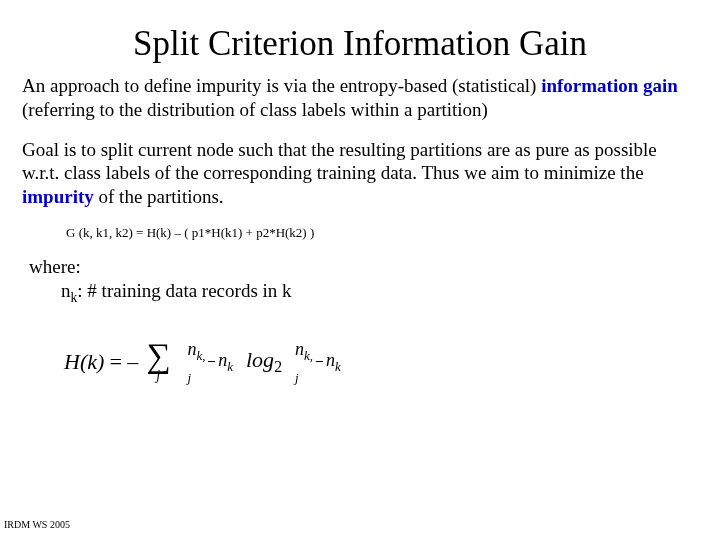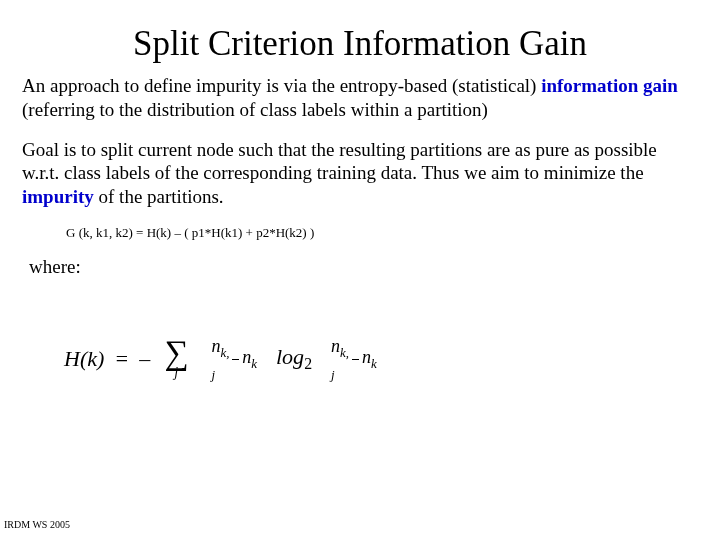--- a/index.html
+++ b/index.html
@@ -48,21 +48,21 @@
     vertical-align: sub;
   }
   .entropy-eq {
     font-family: "Times New Roman", serif;
     font-style: italic;
     font-size: 22px;
     margin-left: 42px;
     margin-top: 4px;
     display: flex;
     align-items: center;
-    gap: 10px;
+    gap: 4px;
   }
   .sigma-block {
     display: inline-flex;
     flex-direction: column;
     align-items: center;
     line-height: 0.9;
     margin: 0 4px;
   }
   .sigma {
     font-size: 34px;
@@ -114,21 +114,23 @@
 
   <p class="para">
     <span>Goal is to split current node such that the resulting partitions are as pure as possible w.r.t. class labels of the corresponding training data. Thus we aim to minimize the </span><span class="blue-bold">impurity</span><span> of the partitions.</span>
   </p>
 
   <div class="formula-line">G (k, k1, k2) = H(k) – ( p1*H(k1) + p2*H(k2) )</div>
 
   <div class="where-block">
     <span>where:</span><br>
     <div class="where-indent">
-      <br>
+      <span>
+        <span>n</span><span class="sub">k</span><span>: # training data records in k</span>
+      </span><br>
       <br>
     </div>
   </div>
 
   <div class="entropy-eq">
     <span>H(k)</span>
     <span> = </span>
     <span>–</span>
     <span class="sigma-block">
       <span class="sigma">∑</span>

